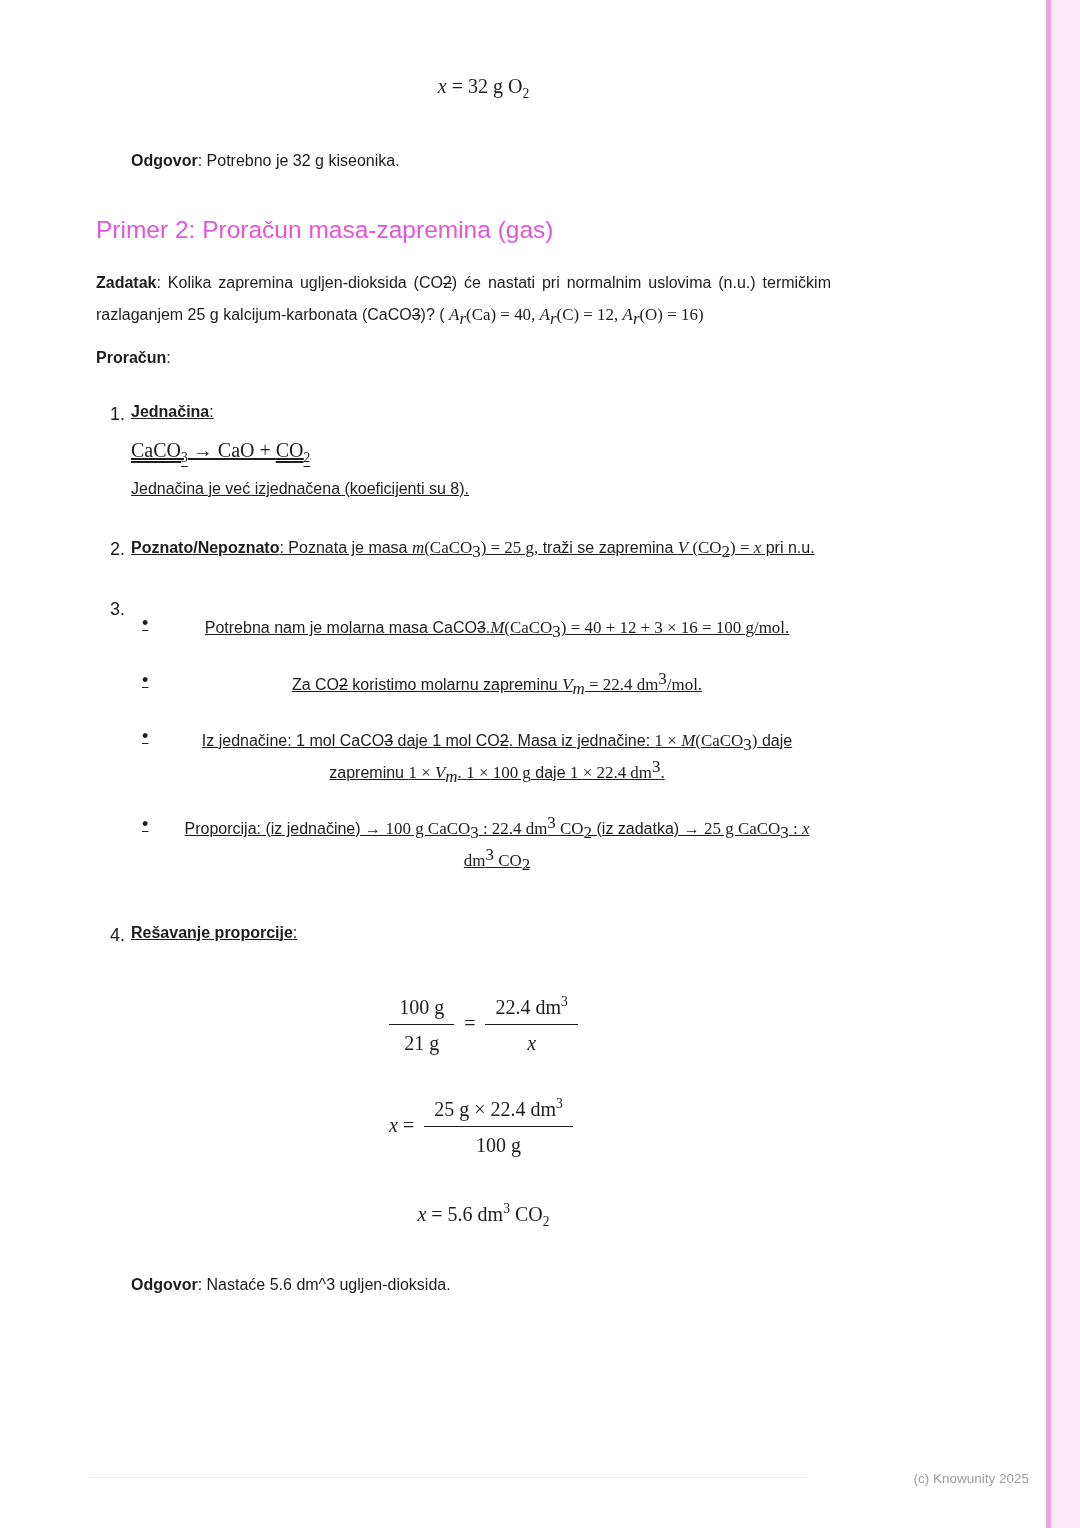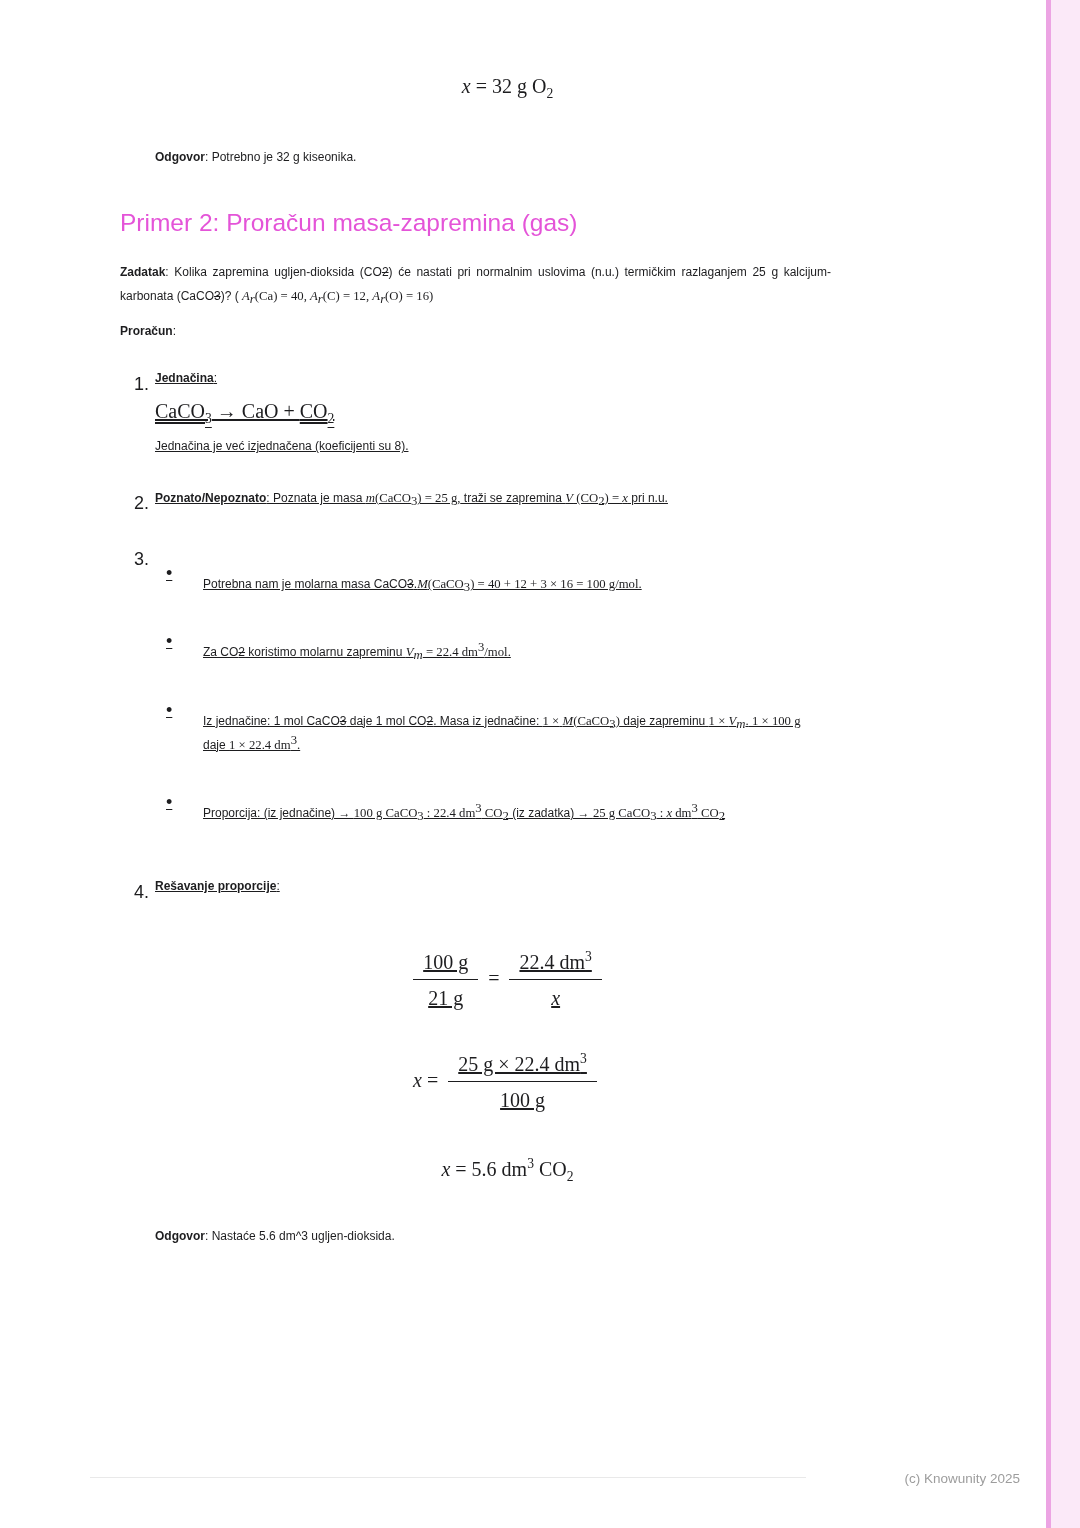--- a/index.html
+++ b/index.html
@@ -5,22 +5,22 @@
   :root{
     --accent:#e454d8; --stripe-bg:#fbe9f8; --stripe-line:#eca4e3;
     --text:#1d1d1f; --muted:#9d9d9d; --rule:#e9e9e9;
   }
   *{box-sizing:border-box;}
   html,body{margin:0;padding:0;}
   body{
     width:1080px;height:1528px;position:relative;background:#fff;
     color:var(--text);font-family:"Liberation Sans",sans-serif;overflow:hidden;
   }
-  .content{position:absolute;top:0;left:0;width:976px;padding:64px 145px 0 120px;}
-  .para{font-size:12px;line-height:1.9;margin:0 0 12px;}
+  .content{position:absolute;top:0;left:0;width:976px;padding:64px 145px 0 96px;}
+  .para{font-size:16px;line-height:1.9;margin:0 0 12px;}
   .para.indent{padding-left:35px;}
   .para.justify{text-align:justify;}
   h2.heading{margin:40px 0 24px;font-size:24.5px;color:var(--accent);font-weight:400;}
   .run.serif{font-family:"Liberation Serif","DejaVu Serif",serif;font-size:1.06em;}
   .b{font-weight:700;}
   .i{font-style:italic;}
   .ul{text-decoration:underline;text-underline-offset:4px;}
   .st{text-decoration:line-through;}
   sub.run,sup.run{font-size:68%;line-height:0;}
   .math{font-family:"Liberation Serif","DejaVu Serif",serif;font-size:20px;line-height:1.6;}
@@ -30,26 +30,26 @@
   .olist{margin:24px 0 8px;}
   .oitem{display:flex;align-items:flex-start;margin:0 0 22px;}
   .onum{flex:0 0 35px;padding-left:14px;font-size:18px;line-height:1.9;}
   .obody{flex:1;min-width:0;text-decoration:underline;}
   .obody>.para{margin:0 0 6px;}
   .obody>.math{margin:2px 0 8px;}
   .ulist{margin:14px 0 0;}
   .uitem{display:flex;align-items:flex-start;margin:0 0 12px;}
   .ubul{flex:0 0 32px;padding-left:11px;font-size:18px;line-height:1.9;}
   .ubody{flex:1;min-width:0;}
-  .ubody>.para{margin:16px;}
-  .frac{display:inline-block;vertical-align:middle;text-align:center;margin:0 5px;text-decoration:underline;}
+  .ubody>.para{margin:6px;text-align:center;}
+  .frac{display:inline-block;vertical-align:middle;text-align:center;margin:0 5px;}
   .frac .num{display:block;padding:0 10px 4px;border-bottom:1.4px solid var(--text);line-height:1.3;}
   .frac .den{display:block;padding:5px 10px 0;line-height:1.3;}
   .footer-rule{position:absolute;left:90px;bottom:50px;width:716px;border-top:1px solid var(--rule);}
-  .footer-text{position:absolute;right:60px;bottom:42px;font-size:13.5px;color:var(--muted);}
+  .footer-text{position:absolute;right:51px;bottom:42px;font-size:13.5px;color:var(--muted);}
   .edge-stripe{position:absolute;top:0;right:0;width:34px;height:100%;background:var(--stripe-bg);border-left:5px solid var(--stripe-line);}
 </style>
 </head>
 <body>
 
 <div class="content">
     <div class="math center display"><span class="run i">x</span><span class="run"> = 32 g O</span><sub class="run">2</sub></div>
     <div class="para indent"><span class="run b">Odgovor</span><span class="run">: Potrebno je 32 g kiseonika.</span></div>
     <h2 class="heading"><span class="run">Primer 2: Proračun masa-zapremina (gas)</span></h2>
     <div class="para justify"><span class="run b">Zadatak</span><span class="run">: Kolika zapremina ugljen-dioksida (CO</span><span class="run st">2</span><span class="run">) će nastati pri normalnim uslovima (n.u.) termičkim razlaganjem 25 g kalcijum-karbonata (CaCO</span><span class="run st">3</span><span class="run">)? ( </span><span class="run i serif">A</span><sub class="run i serif">r</sub><span class="run serif">(Ca) = 40, </span><span class="run i serif">A</span><sub class="run i serif">r</sub><span class="run serif">(C) = 12, </span><span class="run i serif">A</span><sub class="run i serif">r</sub><span class="run serif">(O) = 16)</span></div>

